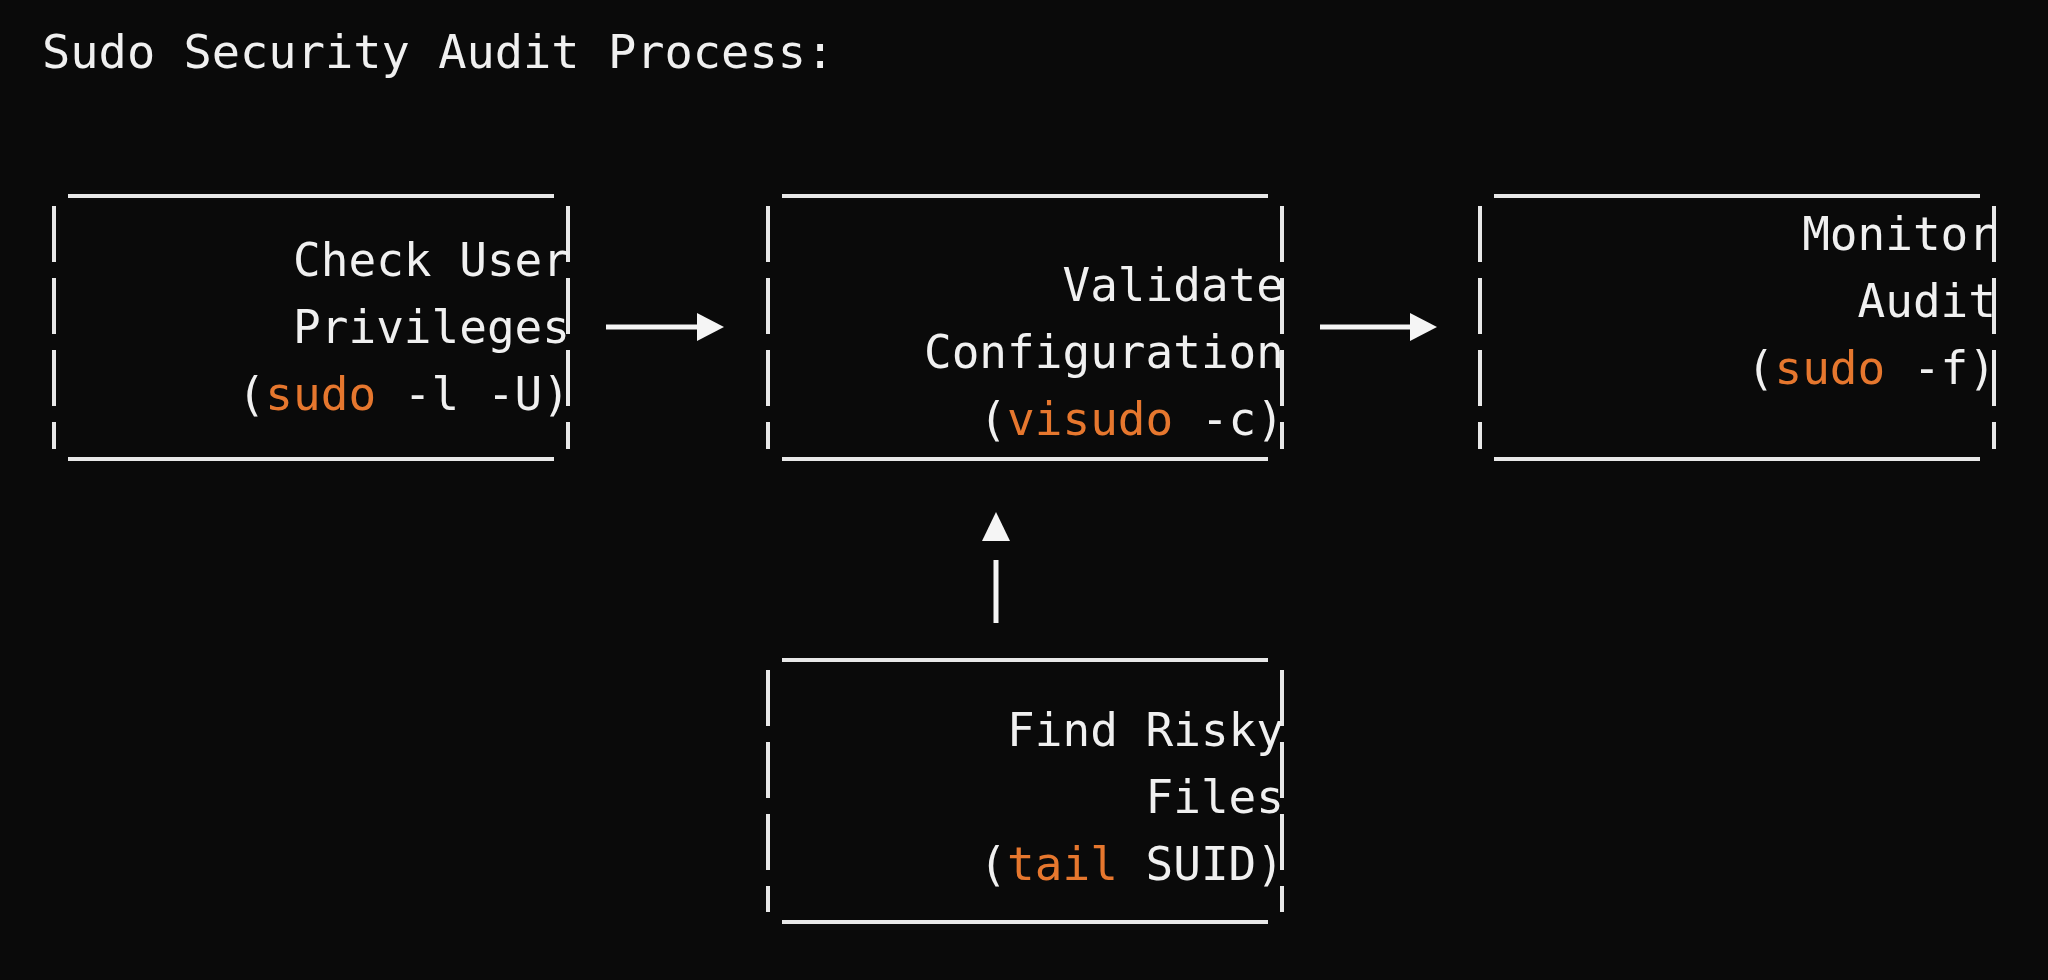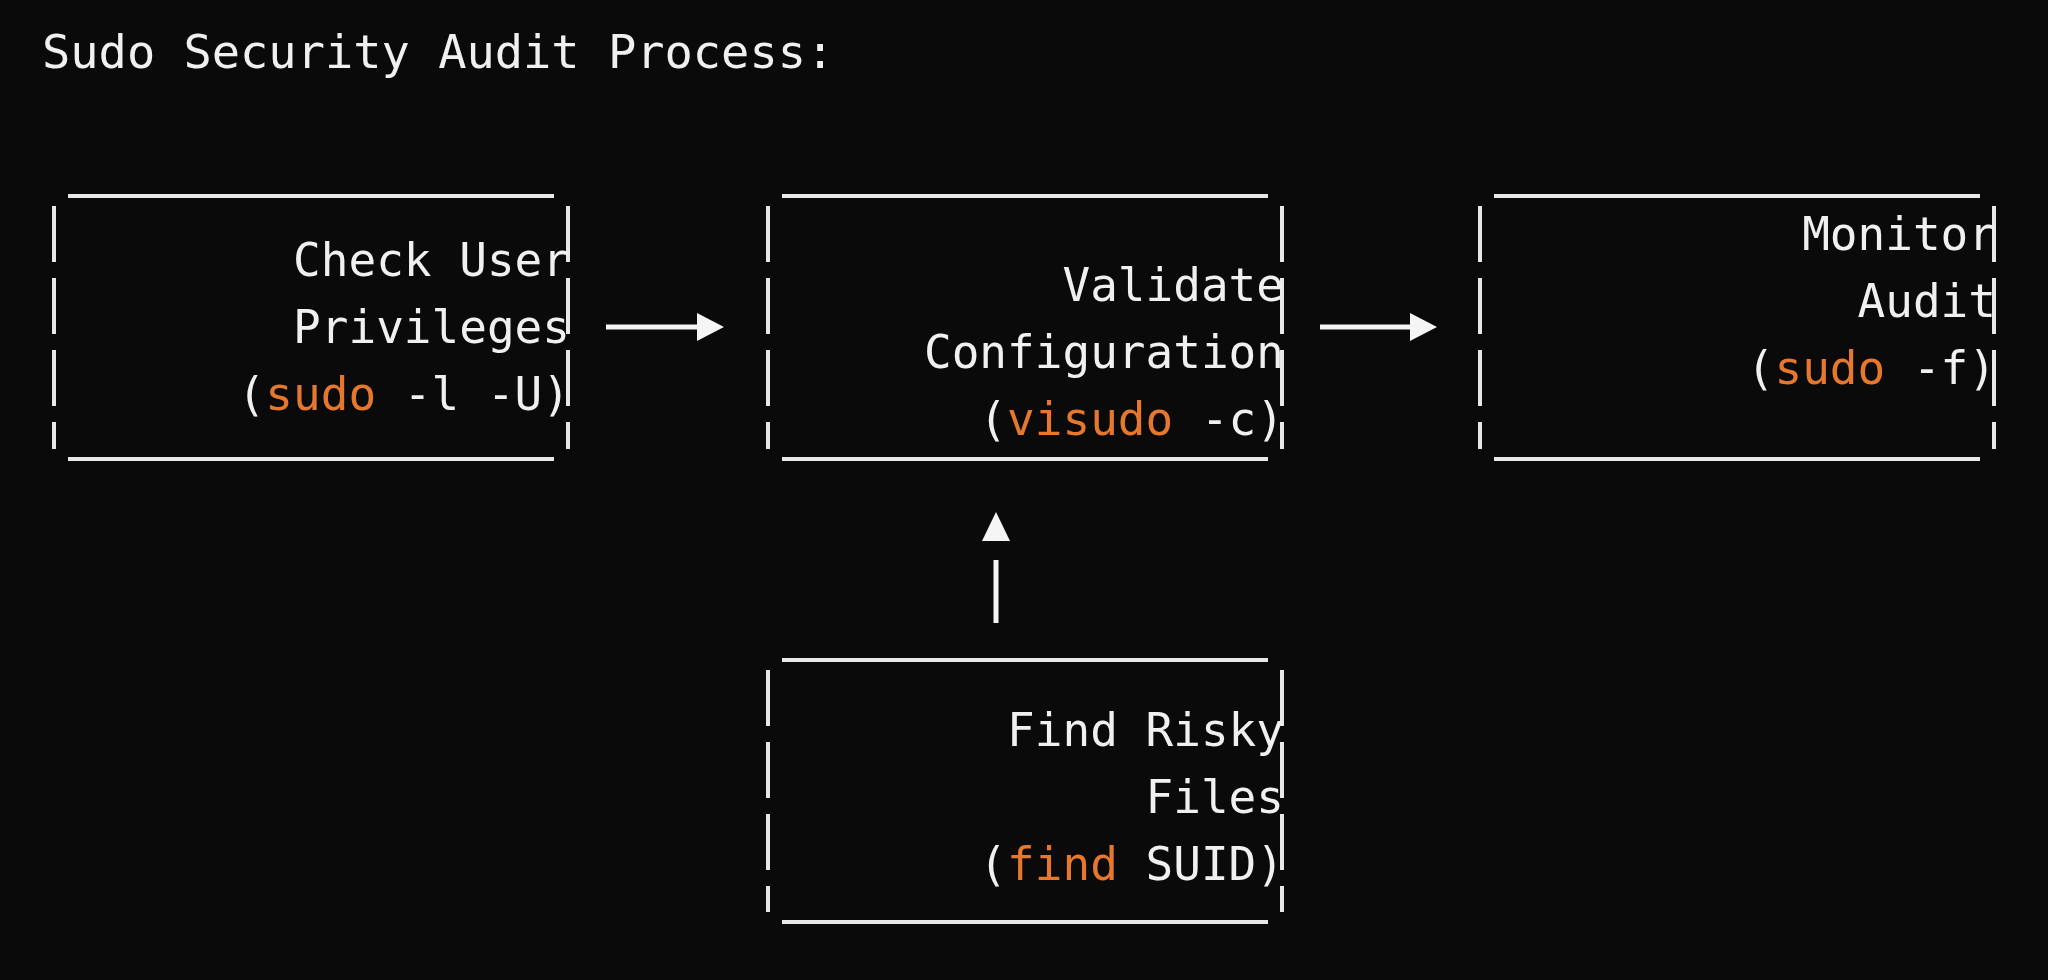--- a/index.html
+++ b/index.html
@@ -100,16 +100,16 @@
 
   <div class="node n3">
     <div>Monitor</div>
     <div>Audit</div>
     <div class="cmd"><span>(</span><span class="accent">sudo</span><span> -f)</span></div>
   </div>
 
   <div class="node n4">
     <div>Find Risky</div>
     <div>Files</div>
-    <div class="cmd"><span>(</span><span class="accent">find</span><span> SUID)</span></div>
+    <div class="cmd"><span>(</span><span class="accent">tail</span><span> SUID)</span></div>
   </div>
 
 </div>
 
 </body></html>

